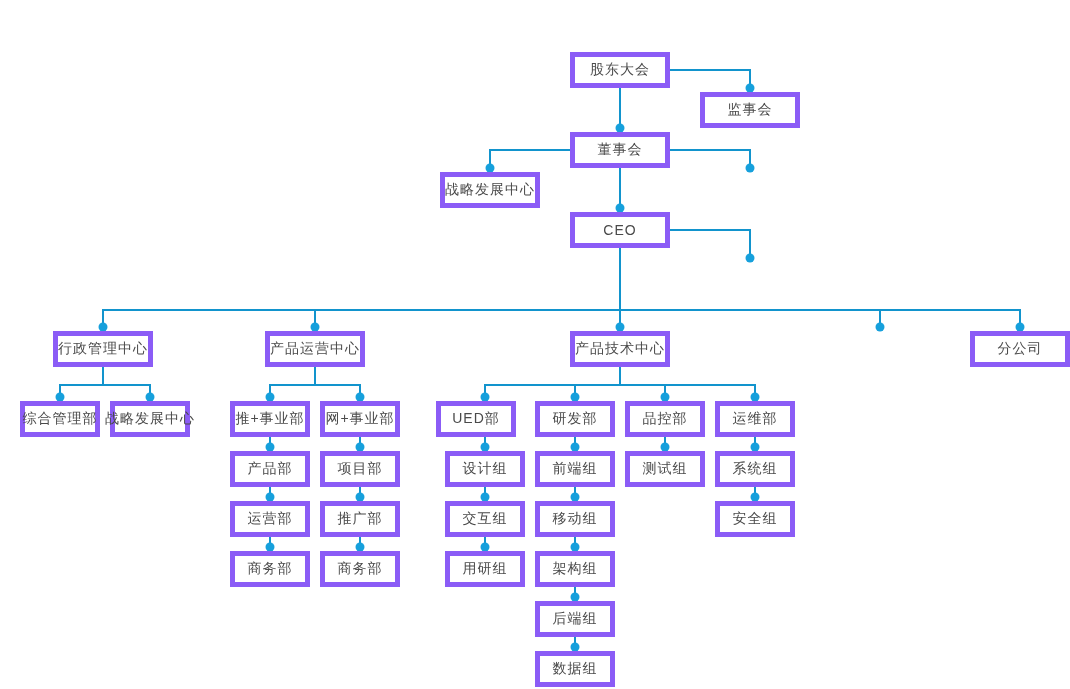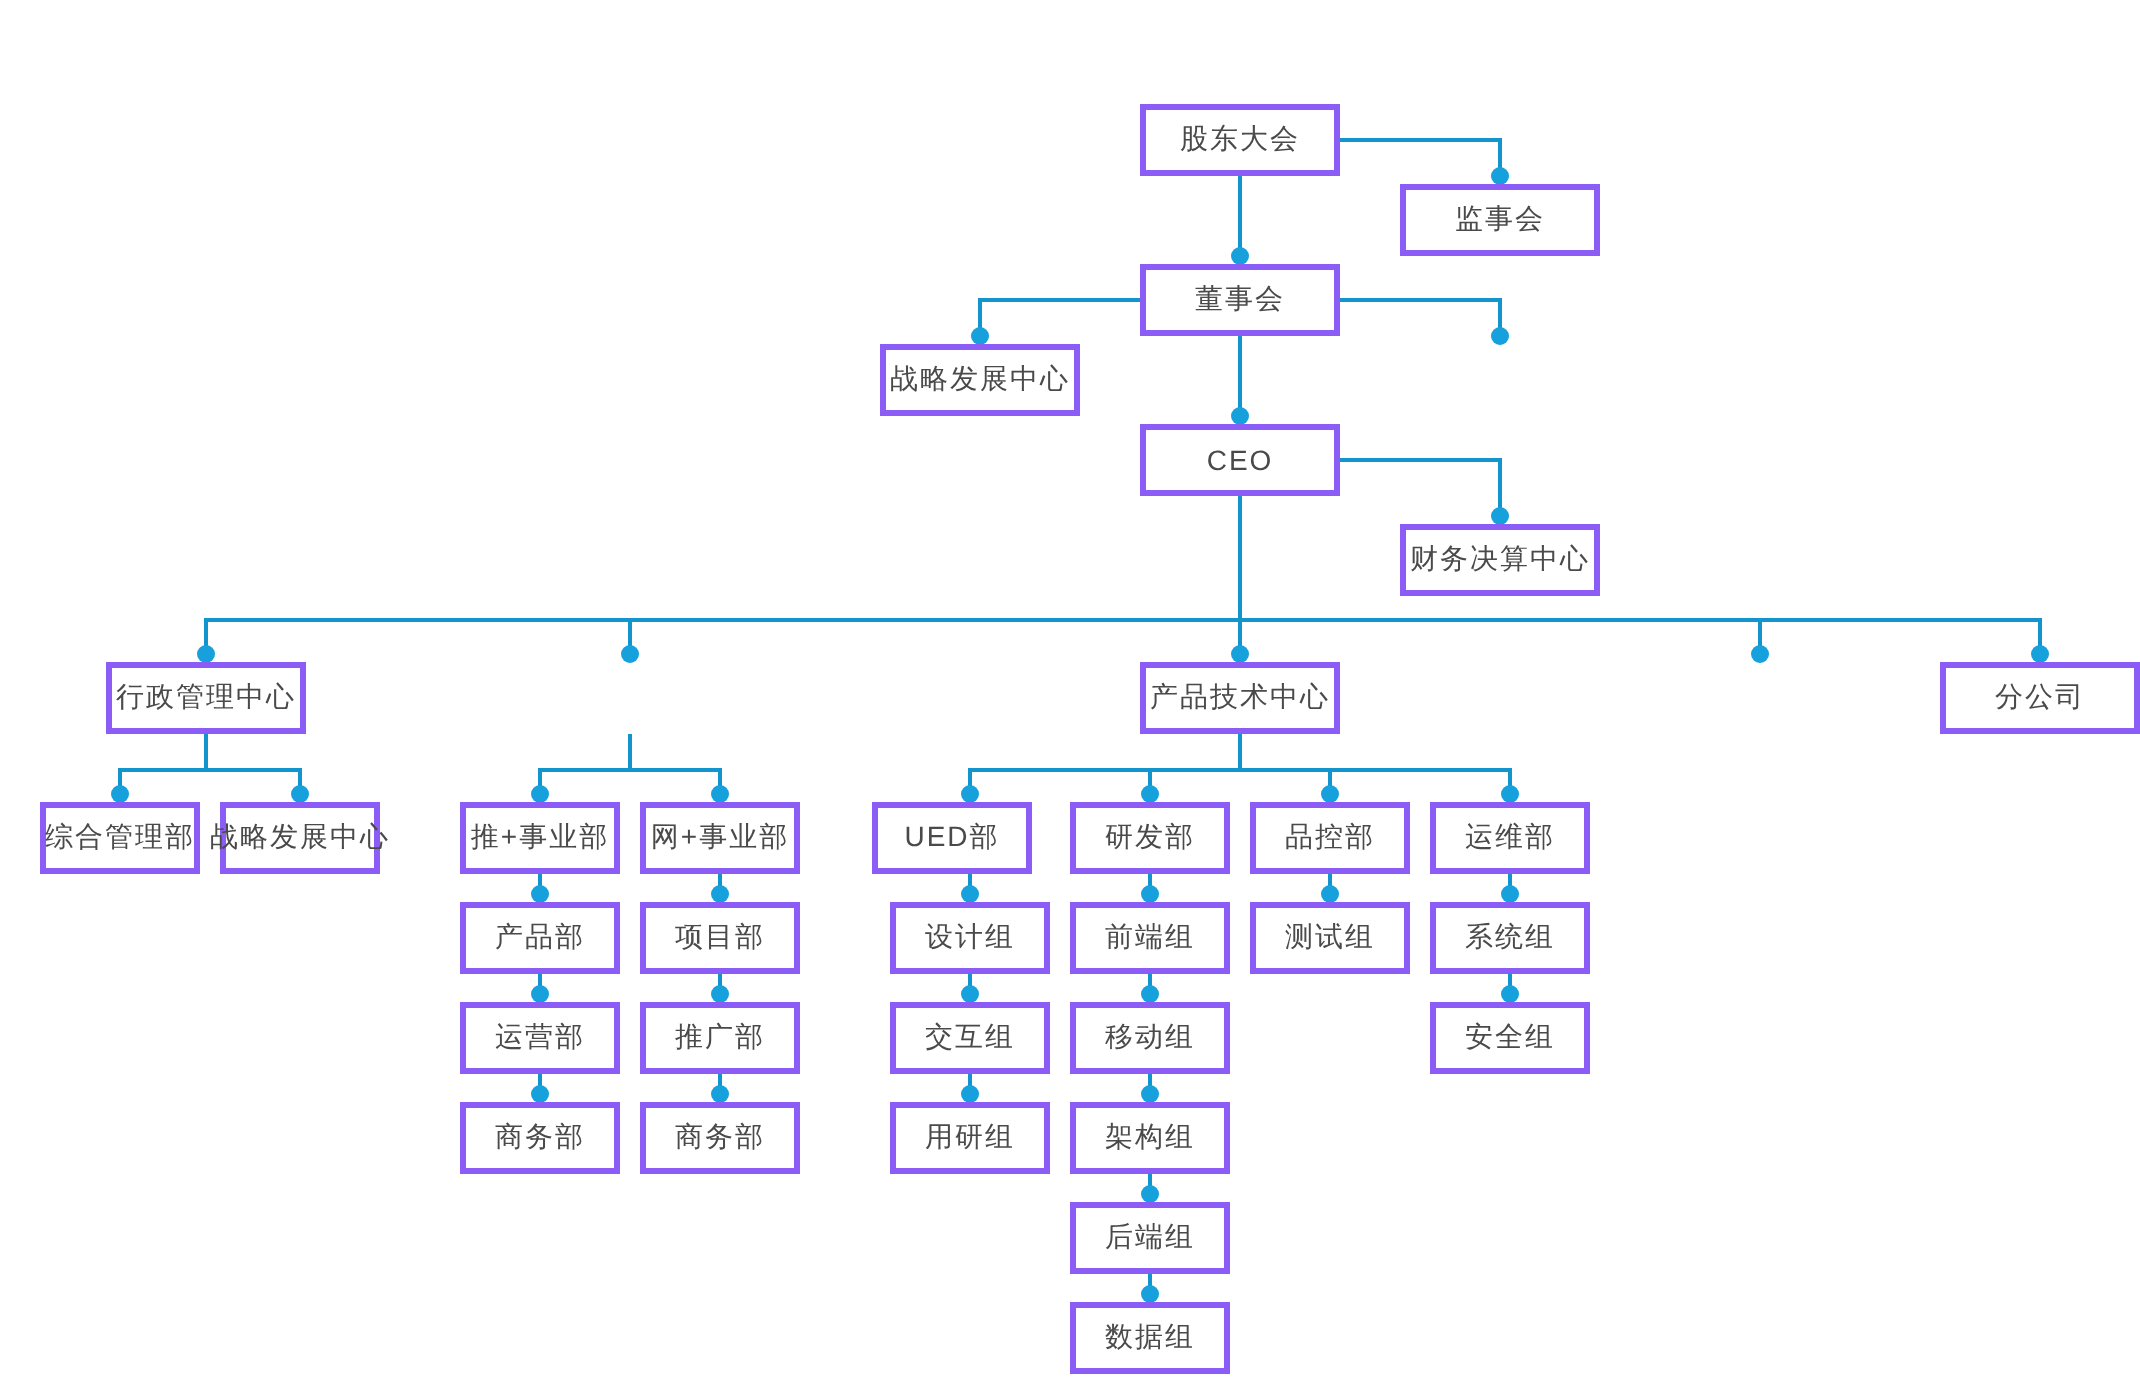--- a/index.html
+++ b/index.html
@@ -2,21 +2,21 @@
 <html><head>
 <meta charset="utf-8">
 <style>
   html,body{margin:0;padding:0;background:#ffffff;}
   .stage{
     position:relative;width:1070px;height:689px;background:#ffffff;
     font-family:"Liberation Sans","DejaVu Sans",sans-serif;overflow:hidden;
   }
   .node{
     position:absolute;height:36px;box-sizing:border-box;background:#ffffff;
-    border:3px solid #8b5cf6;color:#4a4a4a;font-size:14px;letter-spacing:1px;
+    border:5px solid #8b5cf6;color:#4a4a4a;font-size:14px;letter-spacing:1px;
     display:flex;align-items:center;justify-content:center;white-space:nowrap;
   }
   .w100{width:100px;}
   .w80{width:80px;}
   .hline,.vline{position:absolute;background:#1294cd;}
   .hline{height:2px;}
   .vline{width:2px;}
   .dot{
     position:absolute;width:9px;height:9px;border-radius:50%;
     background:#16a0dc;transform:translate(-50%,-50%);
@@ -129,23 +129,23 @@
     <div class="dot" style="left:665px;top:447px"></div>
     <div class="dot" style="left:755px;top:447px"></div>
     <div class="dot" style="left:755px;top:497px"></div>
   </div>
 
   <div class="node w100" style="left:570px;top:52px">股东大会</div>
   <div class="node w100" style="left:700px;top:92px">监事会</div>
   <div class="node w100" style="left:570px;top:132px">董事会</div>
   <div class="node w100" style="left:440px;top:172px">战略发展中心</div>
   <div class="node w100" style="left:570px;top:212px">CEO</div>
-  <div class="node w100" style="left:700px;top:262px">财务决算中心</div>
 
   <div class="node w100" style="left:53px;top:331px">行政管理中心</div>
+  <div class="node w100" style="left:265px;top:331px">产品运营中心</div>
   <div class="node w100" style="left:570px;top:331px">产品技术中心</div>
   <div class="node w100" style="left:970px;top:331px">分公司</div>
 
   <div class="node w80" style="left:20px;top:401px">综合管理部</div>
   <div class="node w80" style="left:110px;top:401px">战略发展中心</div>
   <div class="node w80" style="left:230px;top:401px">推+事业部</div>
   <div class="node w80" style="left:320px;top:401px">网+事业部</div>
   <div class="node w80" style="left:436px;top:401px">UED部</div>
   <div class="node w80" style="left:535px;top:401px">研发部</div>
   <div class="node w80" style="left:625px;top:401px">品控部</div>

